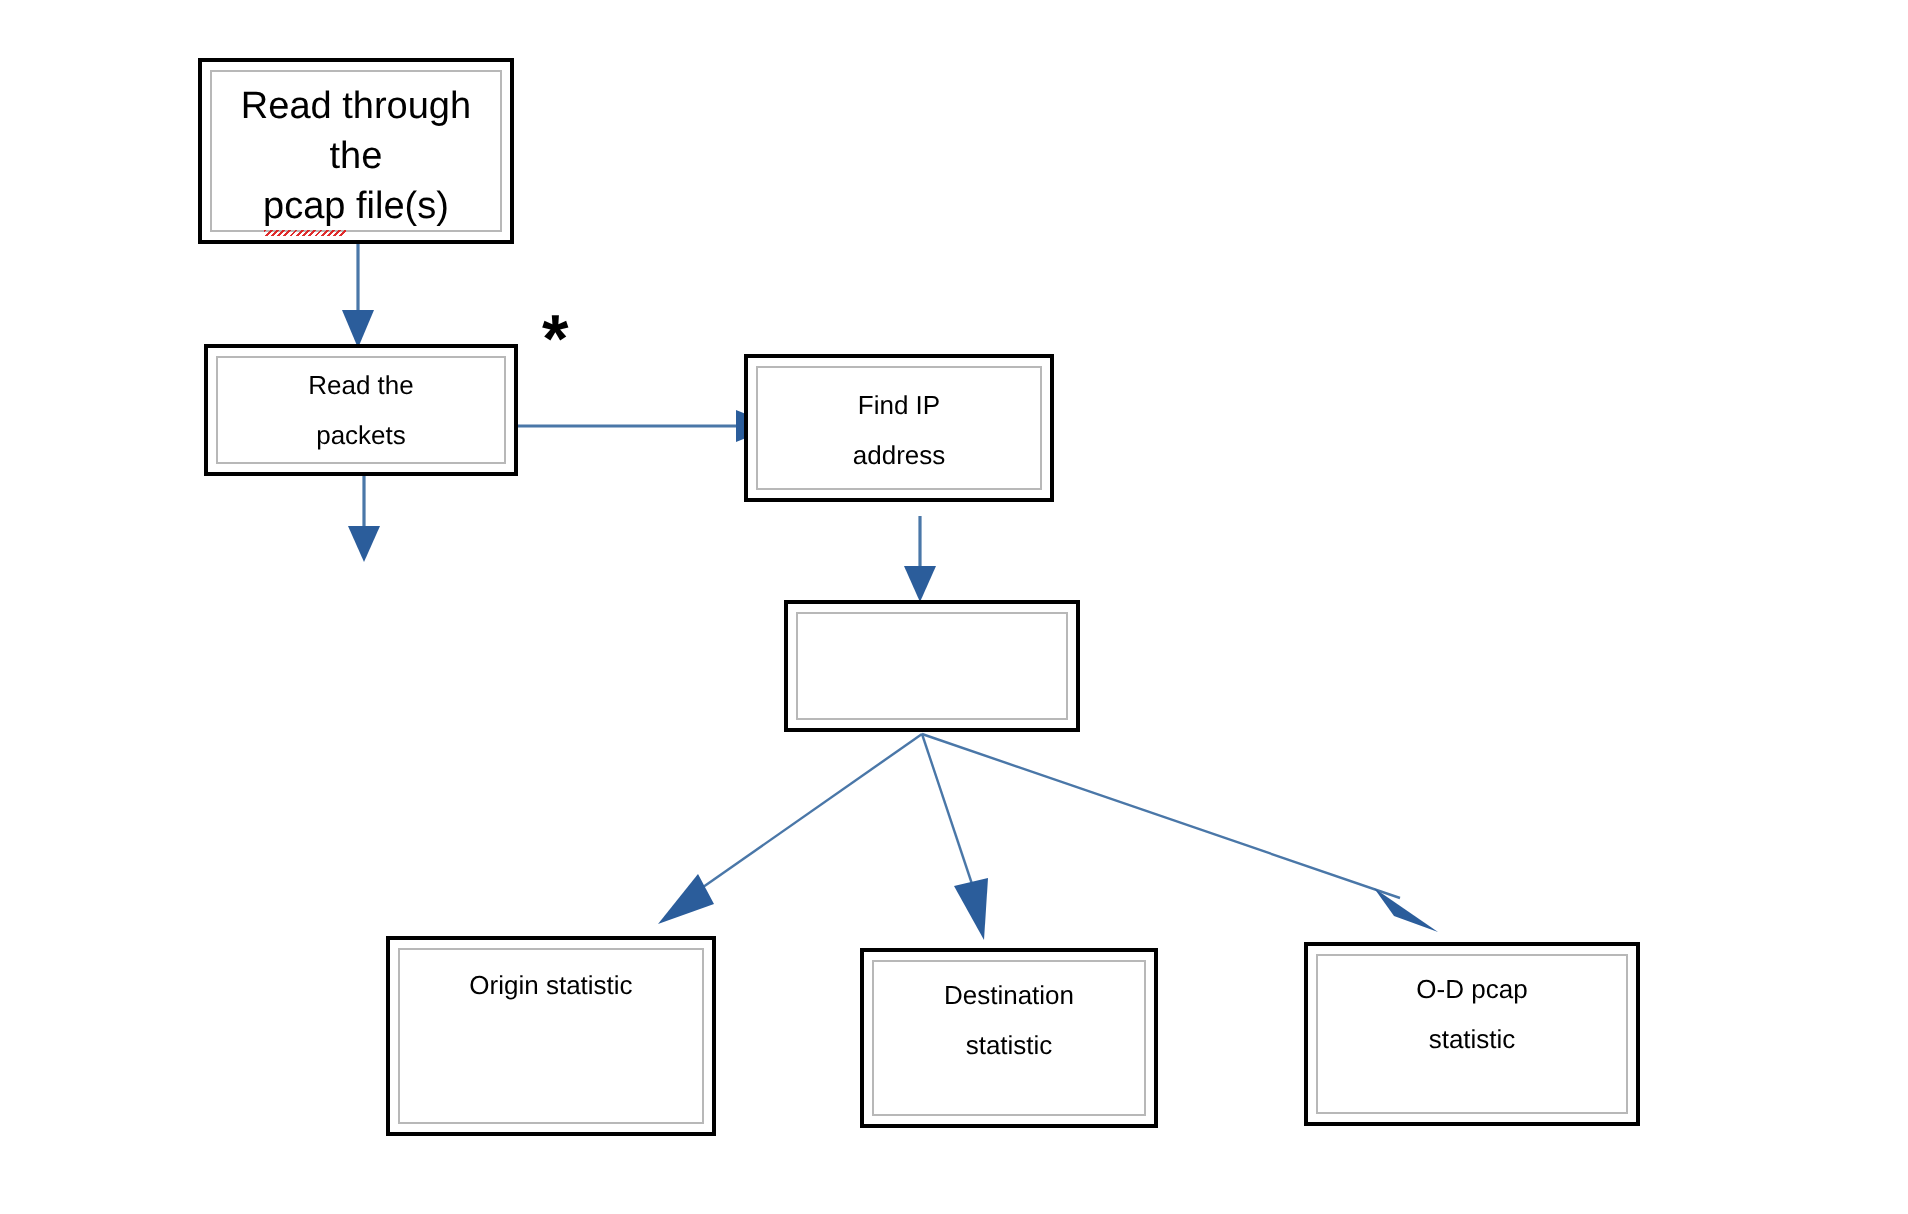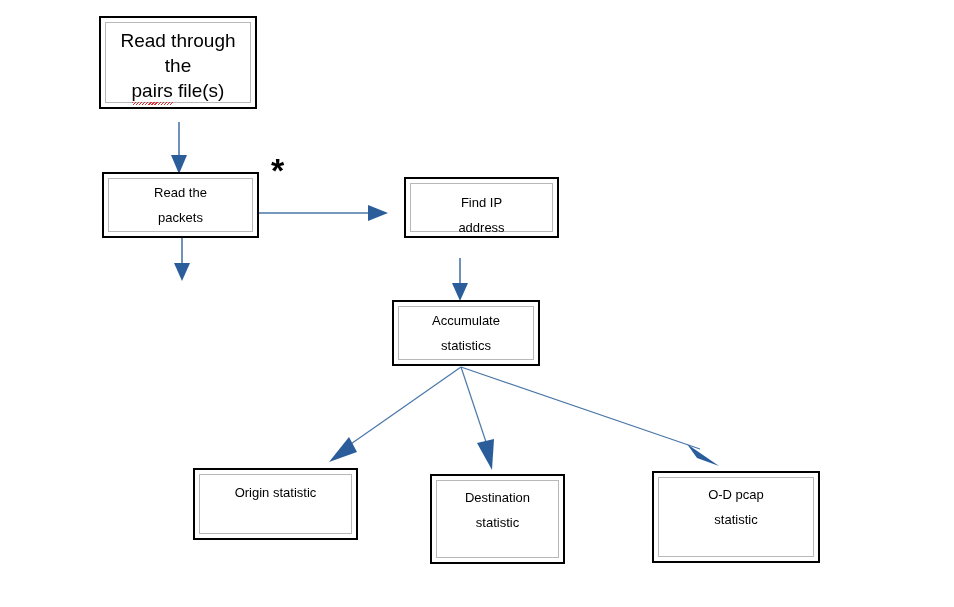--- a/index.html
+++ b/index.html
@@ -123,50 +123,48 @@
       <line x1="461" y1="367" x2="487" y2="445" stroke="#4a77a8" stroke-width="1.2"></line>
       <polygon points="477,443 494,439 492,470" fill="#2b5d9b"></polygon>
     </g>
 
     <g>
       <line x1="461" y1="367" x2="700" y2="449" stroke="#4a77a8" stroke-width="1.2"></line>
       <polygon points="687,444 697,458 719,466" fill="#2b5d9b"></polygon>
     </g>
   </svg>
 
-  <div class="node" style="left:99px; top:16px; width:158px; height:93px;padding-left:26px;">
+  <div class="node" style="left:99px; top:29px; width:158px; height:93px;padding-left:26px;">
     <div class="inner"></div>
-    <div class="label" style="top:10px; font-size:19px; line-height:25px;">Read through<br>the<br><span class="squiggle">pairs</span> file(s)</div>
+    <div class="label" style="top:10px; font-size:19px; line-height:25px;">Read through<br>the<br><span class="squiggle">pcap</span> file(s)</div>
   </div>
 
   <div class="node mid" style="left:102px; top:172px; width:157px; height:66px;">
     <div class="inner"></div>
     <div class="label">Read  the
 packets</div>
   </div>
 
 
-  <div class="node" style="left:404px; top:177px; width:155px; height:61px;">
+  <div class="node" style="left:372px; top:177px; width:155px; height:74px;">
     <div class="inner"></div>
     <div class="label" style="top:11px;">Find IP
 address</div>
   </div>
 
   <div class="node mid" style="left:392px; top:300px; width:148px; height:66px;">
     <div class="inner"></div>
-    <div class="label">Accumulate
-statistics</div>
   </div>
 
-  <div class="node" style="left:193px; top:468px; width:165px; height:72px;">
+  <div class="node" style="left:193px; top:468px; width:165px; height:100px;">
     <div class="inner"></div>
     <div class="label" style="top:10px;">Origin statistic</div>
   </div>
 
-  <div class="node" style="left:430px; top:474px; width:135px; height:90px;">
+  <div class="node" style="left:430px; top:474px; width:149px; height:90px;">
     <div class="inner"></div>
     <div class="label" style="top:9px;">Destination
 statistic</div>
   </div>
 
   <div class="node" style="left:652px; top:471px; width:168px; height:92px;">
     <div class="inner"></div>
     <div class="label" style="top:9px;">O-D pcap
 statistic</div>
   </div>

